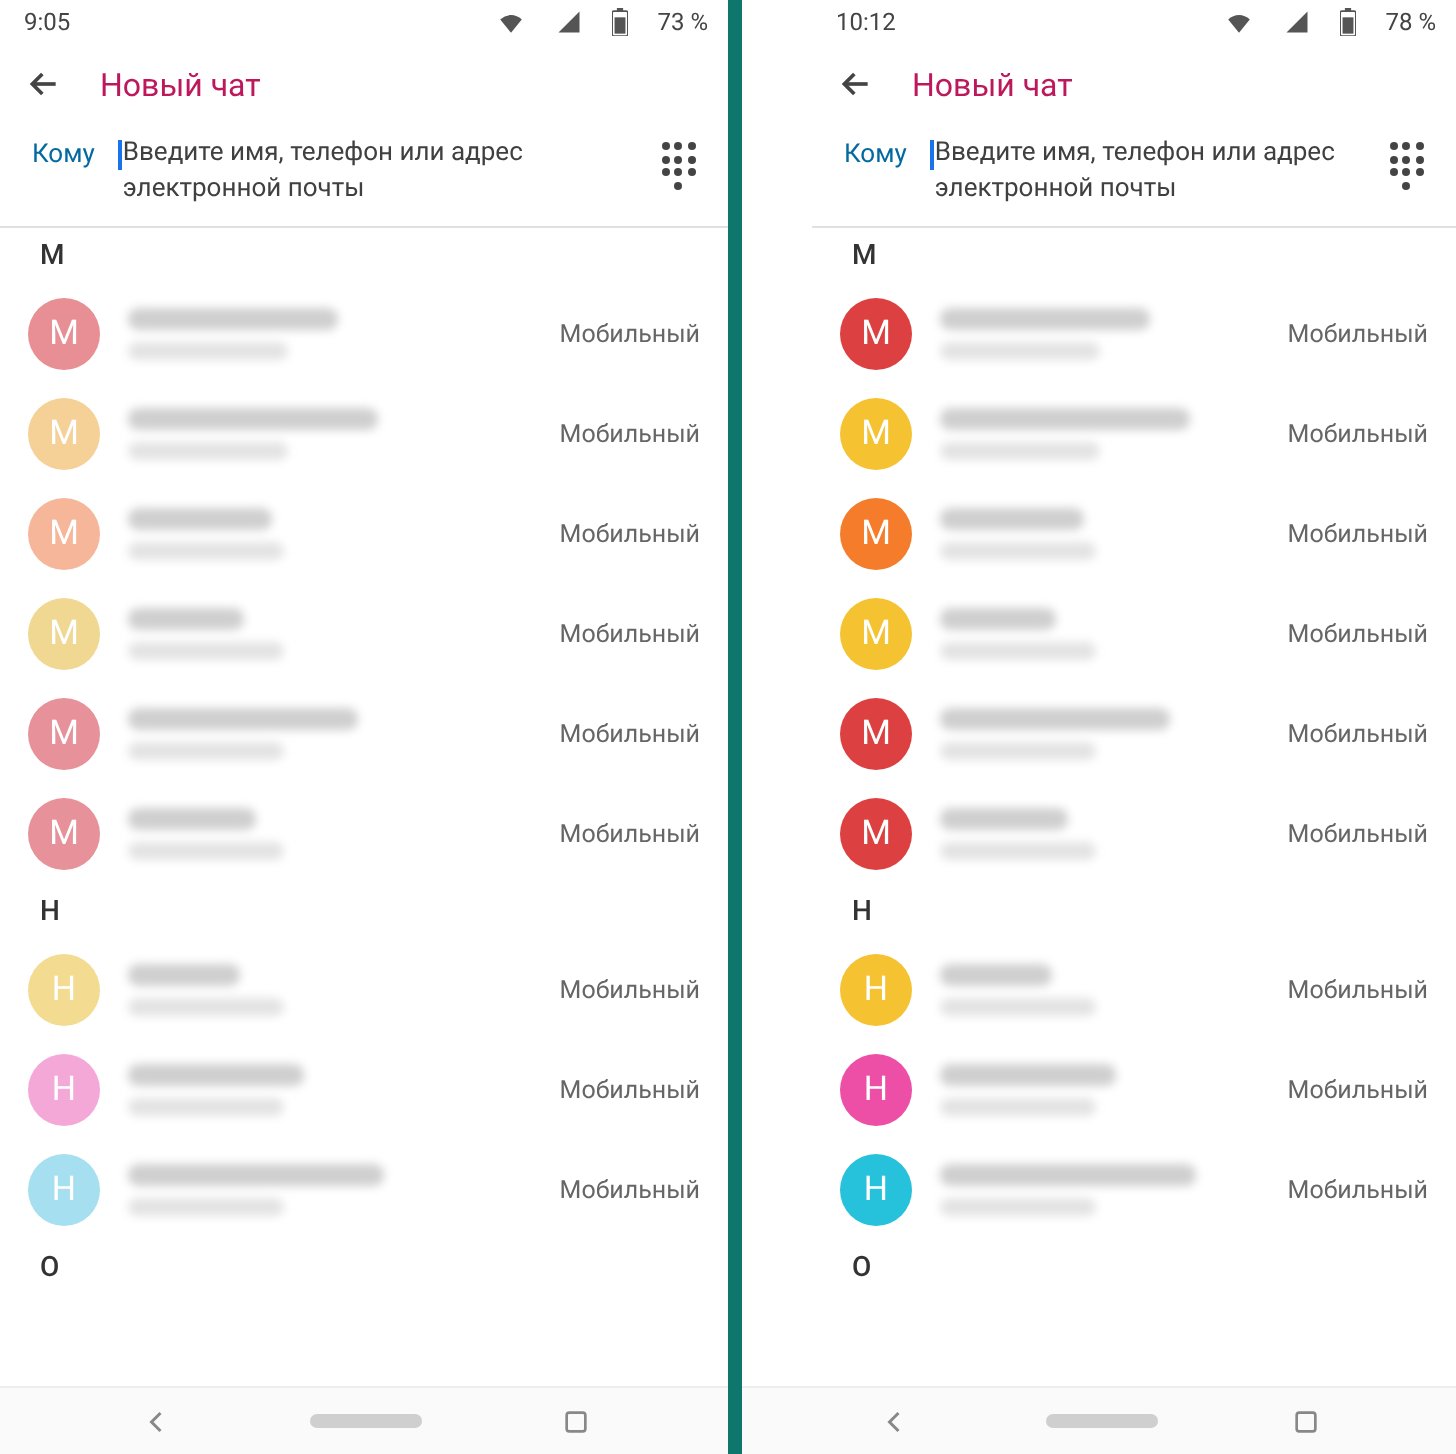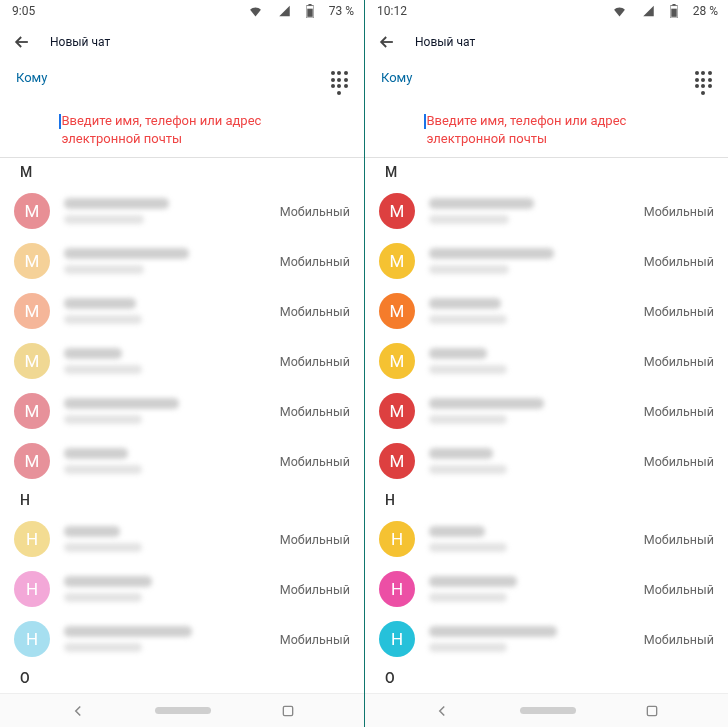--- a/index.html
+++ b/index.html
@@ -12,48 +12,48 @@
       overflow: hidden;
     }
     .pane {
       width: 364px;
       height: 727px;
       display: flex;
       flex-direction: column;
       background: #fff;
       position: relative;
     }
-    .pane + .pane { border-left: 1px solid #0f766e; }
+    .pane + .pane { border-left: 7px solid #0f766e; padding-left: 35px; }
     .status-bar {
       height: 22px;
       display: flex;
       align-items: center;
       justify-content: space-between;
       padding: 0 10px 0 12px;
       font-size: 12px;
       color: #444;
     }
     .status-right { display: flex; align-items: center; gap: 15px; }
     .header {
       height: 40px;
       display: flex;
       align-items: center;
       padding: 0 12px;
       gap: 18px;
     }
-    .header-title { font-size: 12px; color: #0f172a; }
+    .header-title { font-size: 16px; color: #be185d; }
     .to-row {
       display: flex;
       align-items: flex-start;
       padding: 6px 14px 10px 16px;
       gap: 14px;
       border-bottom: 1px solid #e0e0e0;
     }
     .to-label { font-size: 13px; color: #0369a1; padding-top: 2px; flex-shrink: 0; }
-    .to-placeholder { font-size: 13px; color: #ef4444; line-height: 1.35; flex: 1; position: relative; margin-top: 44px; }
+    .to-placeholder { font-size: 13px; color: #404040; line-height: 1.35; flex: 1; position: relative; }
     .cursor {
       position: absolute;
       left: -2px; top: 2px;
       width: 1.5px; height: 15px;
       background: #1a73e8;
     }
     .dialpad {
       width: 22px; height: 22px;
       display: flex; flex-wrap: wrap;
       align-content: center; justify-content: center;
@@ -271,21 +271,21 @@
             <path d="M1 15 L15 15 L15 1 Z" fill="#555"></path>
           </svg>
         </span>
         <span>
           <svg width="8" height="14" viewBox="0 0 10 18">
             <rect x="3" y="0" width="4" height="2" fill="#555"></rect>
             <rect x="0" y="2" width="10" height="16" rx="1" fill="none" stroke="#555" stroke-width="1"></rect>
             <rect x="1.5" y="6" width="7" height="10.5" fill="#555"></rect>
           </svg>
         </span>
-        <span>28 %</span>
+        <span>78 %</span>
       </span>
     </div>
     <div class="header">
       <span>
         <svg width="20" height="20" viewBox="0 0 24 24" fill="none" stroke="#444" stroke-width="2.2">
           <path d="M19 12H5"></path>
           <path d="M11 18l-6-6 6-6"></path>
         </svg>
       </span>
       <span class="header-title">Новый чат</span>

